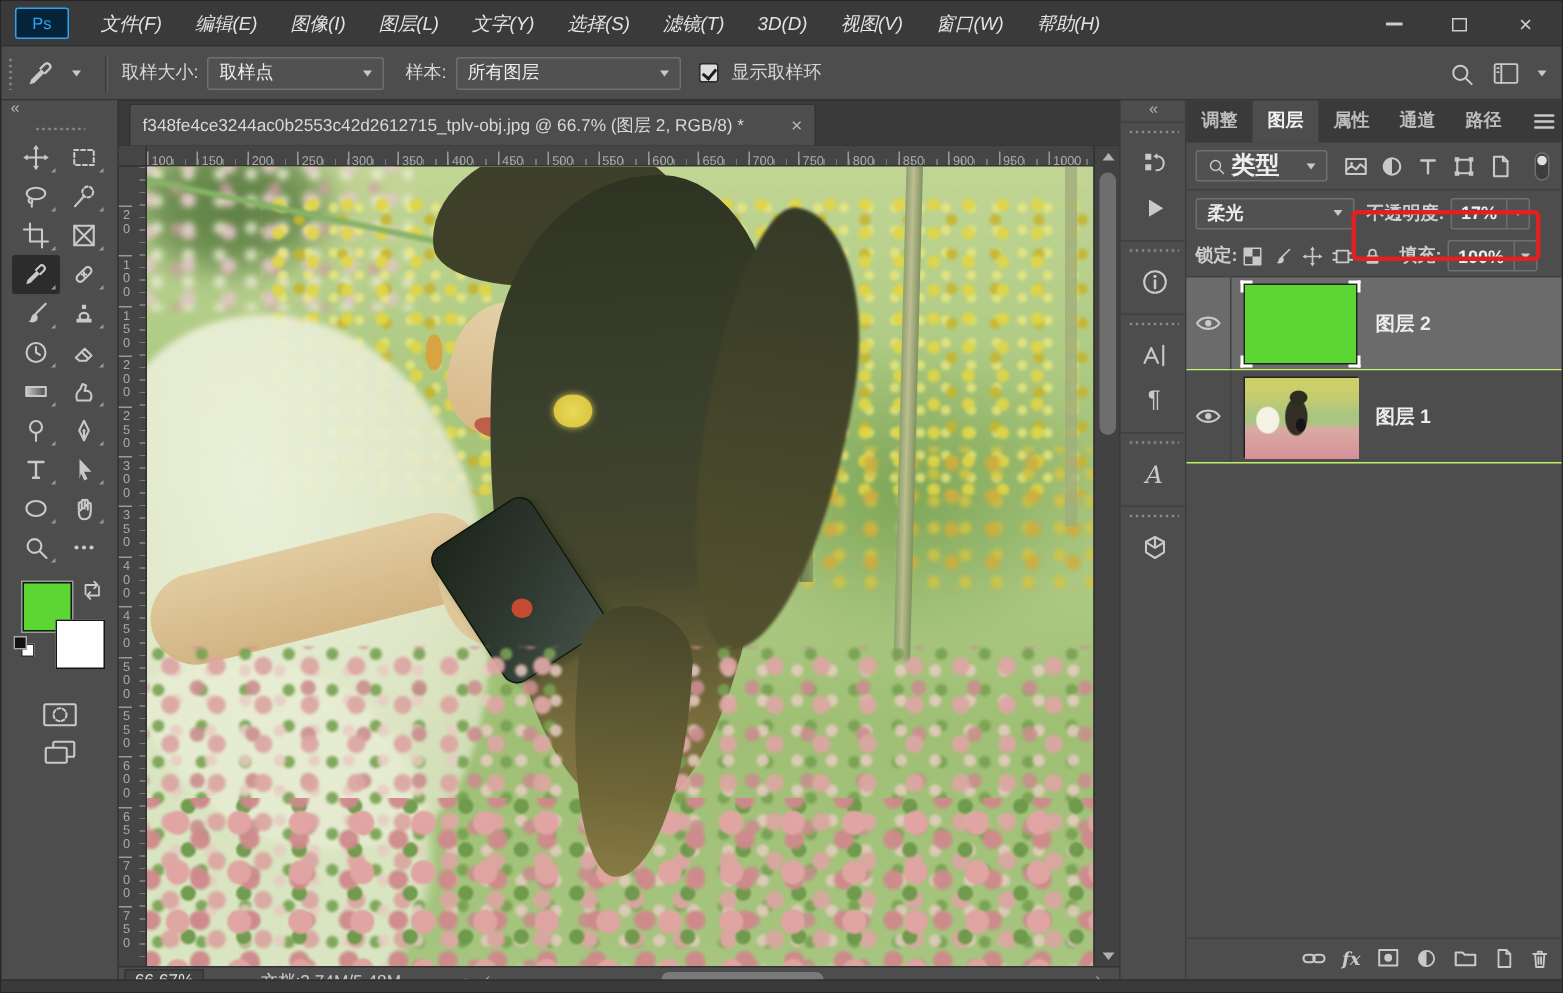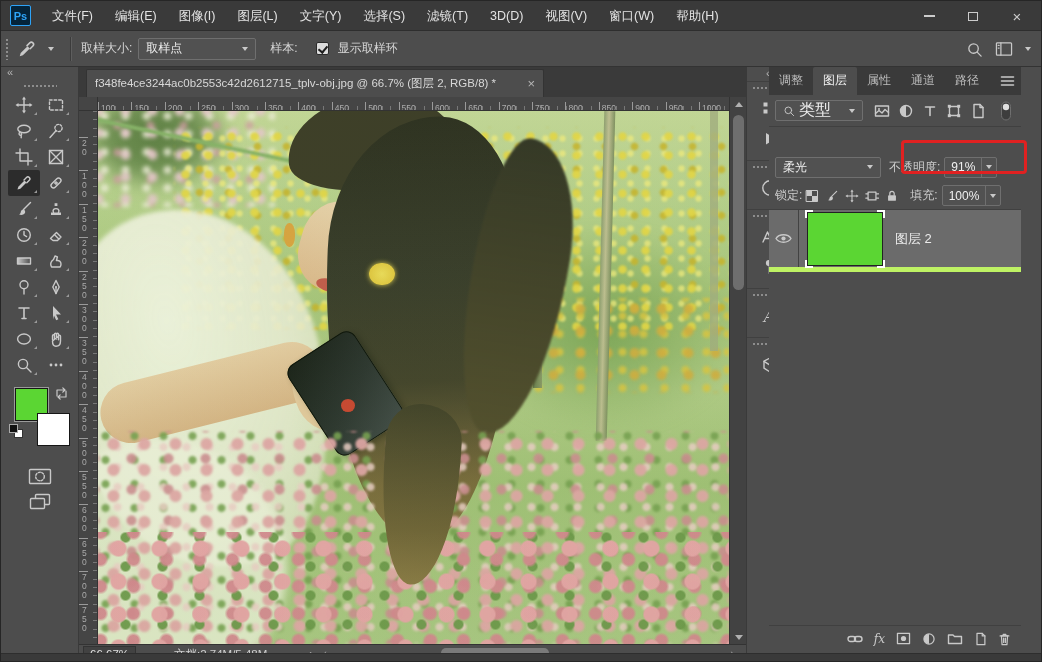--- a/index.html
+++ b/index.html
@@ -4,24 +4,24 @@
 <style>
   html,body{margin:0;padding:0;background:#2b2b2b;}
   *{box-sizing:border-box;}
   #app{position:relative;width:1042px;height:662px;background:#4d4d4d;overflow:hidden;
        font-family:"Liberation Sans",sans-serif;color:#dcdcdc;border:1px solid #262626;}
   svg.ic{stroke:#c9c9c9;fill:none;stroke-width:1.4;stroke-linecap:round;stroke-linejoin:round;display:block;}
   svg.ic .f{fill:#c9c9c9;stroke:none;}
 
   
   .titlebar{position:absolute;left:0;top:0;right:0;height:30px;background:#3a3a3a;display:flex;align-items:center;border-bottom:1px solid #2e2e2e;}
-  .pslogo{width:21px;height:21px;margin:0 10px 0 9px;background:#05243a;border:1px solid #2ea3f7;color:#2ea3f7;
-          font-size:11px;font-weight:bold;display:flex;align-items:center;justify-content:center;border-radius:2px;}
+  .pslogo{width:36px;height:21px;margin:0 10px 0 9px;background:#05243a;border:1px solid #2ea3f7;color:#2ea3f7;
+          font-size:11px;font-weight:normal;display:flex;align-items:center;justify-content:center;border-radius:2px;}
   .menu{display:flex;font-size:12.5px;color:#e3e3e3;}
-  .menu .menu-item{padding:0 11px;line-height:30px;cursor:default;}
+  .menu .menu-item{padding:0 11px;line-height:30px;cursor:default;font-style:italic;}
   .winbtns{position:absolute;right:2px;top:0;height:30px;display:flex;align-items:center;}
   .winbtn{width:44px;height:30px;display:flex;align-items:center;justify-content:center;color:#cccccc;}
   .i-min{width:11px;height:2px;background:#cccccc;}
   .i-max{width:10px;height:9px;border:1.6px solid #cccccc;}
   .i-close{font-size:15px;line-height:1;color:#cccccc;}
 
   
   .optionsbar{position:absolute;left:0;top:30px;right:0;height:36px;background:#4d4d4d;border-bottom:1px solid #333;
               display:flex;align-items:center;font-size:12px;}
   .grip-v{width:5px;height:22px;margin:0 5px 0 4px;background-image:radial-gradient(circle,#8d8d8d 0.9px,transparent 1.1px);background-size:4px 4px;}
@@ -87,39 +87,39 @@
 
   
   .dockstrip{position:absolute;left:745px;top:66px;width:45px;bottom:8px;background:#4d4d4d;border-left:1px solid #3a3a3a;border-right:1px solid #3a3a3a;}
   .dockhead{height:14px;text-align:center;color:#b5b5b5;font-size:11px;line-height:12px;letter-spacing:-1px;}
   .dgroup{border-top:1px solid #404040;padding-bottom:6px;}
   .dicon{width:45px;height:30px;display:flex;align-items:center;justify-content:center;color:#cfcfcf;}
   .glyph-par{font-size:16px;color:#c9c9c9;}
   .glyph-ita{font-family:"DejaVu Serif","Liberation Serif",serif;font-style:italic;font-size:16px;color:#c9c9c9;}
 
   
-  .layers{position:absolute;left:768px;top:66px;width:252px;bottom:8px;background:#4d4d4d;}
+  .layers{position:absolute;left:790px;top:66px;width:252px;bottom:8px;background:#4d4d4d;font-weight:bold;}
   .ptabs{height:28px;background:#3a3a3a;display:flex;align-items:flex-end;font-size:12px;color:#bcbcbc;position:relative;}
   .ptab{padding:5px 10px 6px;}
   .ptab.active{background:#4d4d4d;color:#f2f2f2;border-radius:2px 2px 0 0;}
   .pmenu{position:absolute;right:6px;top:8px;}
   .pfilter{height:32px;display:flex;align-items:center;padding:0 4px 0 6px;border-bottom:1px solid #404040;gap:2px;}
   .filterdd{width:88px;height:21px;margin-right:6px;}
   .kindbtn{width:22px;height:21px;display:flex;align-items:center;justify-content:center;}
   .pinbtn{margin-left:auto;}
-  .pblend{height:30px;display:flex;align-items:center;padding:0 6px;font-size:12px;margin-top:25px;}
+  .pblend{height:30px;display:flex;align-items:center;padding:0 6px;font-size:12px;}
   .blenddd{width:106px;height:21px;}
   .plabel{color:#cdcdcd;margin-left:8px;white-space:nowrap;}
   .valfield{display:flex;align-items:center;height:21px;background:#515151;border:1px solid #6f6f6f;border-radius:2px;margin-left:4px;}
   .valfield .num{padding:0 6px;color:#f0f0f0;min-width:30px;}
   .valfield .drop{width:15px;height:100%;border-left:1px solid #6f6f6f;display:flex;align-items:center;justify-content:center;}
   .valfield .drop .chev{margin:0;}
   .plock{height:28px;display:flex;align-items:center;padding:0 6px;font-size:12px;border-bottom:1px solid #404040;}
   .lockbtn{width:20px;height:20px;display:flex;align-items:center;justify-content:center;}
-  .lrow{height:62px;display:flex;align-items:center;border-bottom:5px solid #bef264;background:#4d4d4d;}
+  .lrow{height:62px;display:flex;align-items:center;border-bottom:1px solid #bef264;background:#4d4d4d;}
   .lrow.selected{background:#6b6b6b;}
   .eyecell{width:30px;height:100%;display:flex;align-items:center;justify-content:center;border-right:1px solid #424242;}
   .thumbwrap{position:relative;width:76px;height:54px;margin-left:8px;border:1px solid #222;background:#808080;}
   .thumb-green{width:100%;height:100%;}
   .ck{position:absolute;width:8px;height:8px;border:2px solid #ffffff;}
   .ck.tl{left:-3px;top:-3px;border-right:none;border-bottom:none;}
   .ck.tr{right:-3px;top:-3px;border-left:none;border-bottom:none;}
   .ck.bl{left:-3px;bottom:-3px;border-right:none;border-top:none;}
   .ck.br{right:-3px;bottom:-3px;border-left:none;border-top:none;}
   .lname{margin-left:12px;font-size:13px;color:#ececec;}
@@ -245,20 +245,24 @@
       </svg>
       <span class="chev"></span>
     </div>
     <div class="vdiv"></div>
     <span class="optlabel">取样大小:</span>
     <div class="dropdown" style="width:118px;">
       <span>取样点</span>
       <span class="chev"></span>
     </div>
     <span class="optlabel" style="margin-left:14px;">样本:</span>
+    <div class="dropdown" style="width:150px;">
+      <span>所有图层</span>
+      <span class="chev"></span>
+    </div>
     <span class="cb"></span>
     <span class="optlabel">显示取样环</span>
   </div>
   <div class="optright">
     <svg class="ic" width="17" height="17" viewBox="0 0 18 18">
       <circle cx="8" cy="8" r="5"></circle>
         <path d="M11.8 11.8L16 16"></path>
     </svg>
     <svg class="ic" width="18" height="16" viewBox="0 0 20 18">
       <rect x="1.5" y="2" width="17" height="14" rx="1"></rect>
@@ -636,21 +640,21 @@
       </span>
     </div>
 
     <div class="pblend">
       <div class="dropdown blenddd">
         <span>柔光</span>
         <span class="chev"></span>
       </div>
       <span class="plabel">不透明度:</span>
       <div class="valfield">
-        <span class="num">91%</span>
+        <span class="num">17%</span>
         <span class="drop">
             <span class="chev"></span>
           </span>
       </div>
     </div>
 
     <div class="plock">
       <span class="plabel" style="margin-left:0;">锁定:</span>
       <span class="lockbtn">
         <svg class="ic" width="14" height="14" viewBox="0 0 14 14">
@@ -701,20 +705,32 @@
       </span>
       <div class="thumbwrap">
         <div class="thumb-green" style="background:#5bd633;"></div>
         <span class="ck tl"></span>
         <span class="ck tr"></span>
         <span class="ck bl"></span>
         <span class="ck br"></span>
       </div>
       <span class="lname">图层 2</span>
     </div>
+    <div class="lrow">
+      <span class="eyecell">
+        <svg class="ic" width="17" height="13" viewBox="0 0 17 13">
+            <path d="M1 6.5C4 1.5 13 1.5 16 6.5 13 11.5 4 11.5 1 6.5z"></path>
+            <circle class="f" cx="8.5" cy="6.5" r="2.1"></circle>
+          </svg>
+      </span>
+      <div class="thumbwrap">
+          <div class="mini-scene"></div>
+        </div>
+      <span class="lname">图层 1</span>
+    </div>
 
     <div class="pbottom">
       <span>
           <svg class="ic" width="16" height="12" viewBox="0 0 16 12">
             <rect x="1" y="3.5" width="7.5" height="5" rx="2.5"></rect>
             <rect x="7.5" y="3.5" width="7.5" height="5" rx="2.5"></rect>
           </svg>
         </span>
       <span class="fxtxt">fx</span>
       <span>

